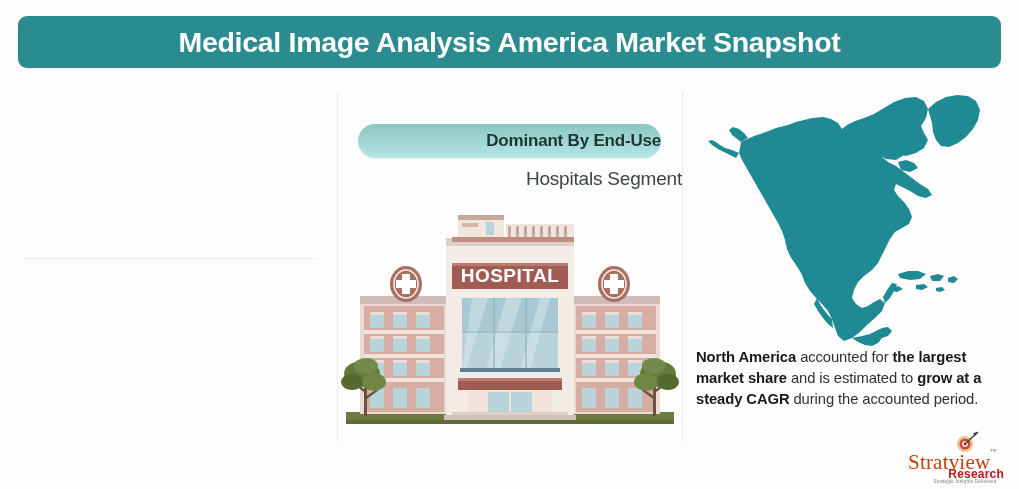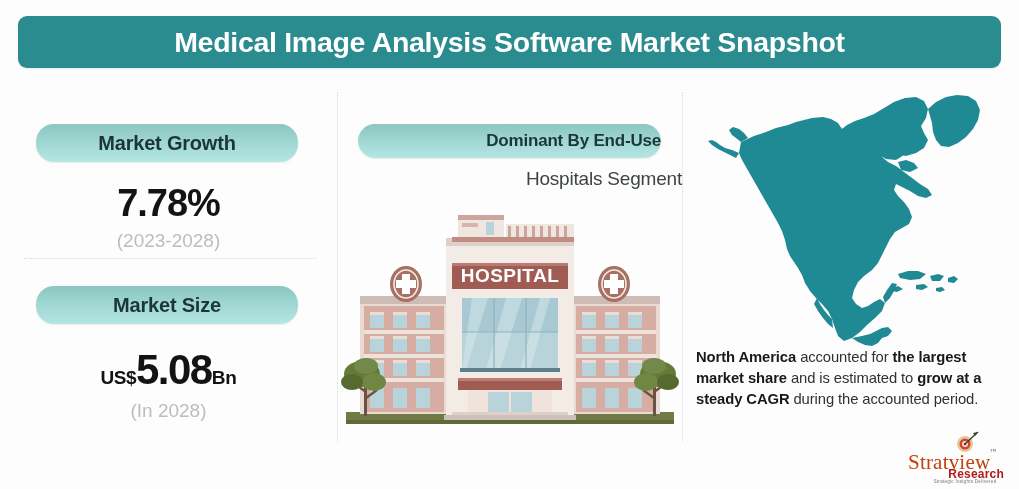--- a/index.html
+++ b/index.html
@@ -130,43 +130,27 @@
     font-size:4.6px;color:#7a7a7a;letter-spacing:.25px;
   }
   .logo .logo-mark{position:absolute;left:46px;top:-4px;width:26px;height:24px;}
 </style>
 </head>
 <body>
 
 <div class="canvas">
 
   <div class="title-bar">
-    <div class="title-text">Medical Image Analysis Software Market Snapshot</div>
+    <div class="title-text">Medical Image Analysis America Market Snapshot</div>
   </div>
 
   <div class="vdiv left"></div>
   <div class="vdiv right"></div>
   <div class="hdiv"></div>
 
-  <div class="left-col">
-
-    <div class="pill pill-growth">
-      <span>Market Growth</span>
-    </div>
-    <div class="stat-value growth-value">7.78%</div>
-    <div class="stat-sub growth-sub">(2023-2028)</div>
-
-    <div class="pill pill-size">
-      <span>Market Size</span>
-    </div>
-    <div class="size-value">
-      <span class="cur">US$</span><span class="num">5.08</span><span class="unit">Bn</span>
-    </div>
-    <div class="stat-sub size-sub">(In 2028)</div>
-  </div>
 
   <div class="mid-col">
 
     <div class="pill pill-enduse">
       <span>Dominant By End-Use</span>
     </div>
     <div class="segment-text">Hospitals Segment</div>
 
     <div class="hospital-wrap">
       <svg viewBox="0 0 340 232" xmlns="http://www.w3.org/2000/svg">

